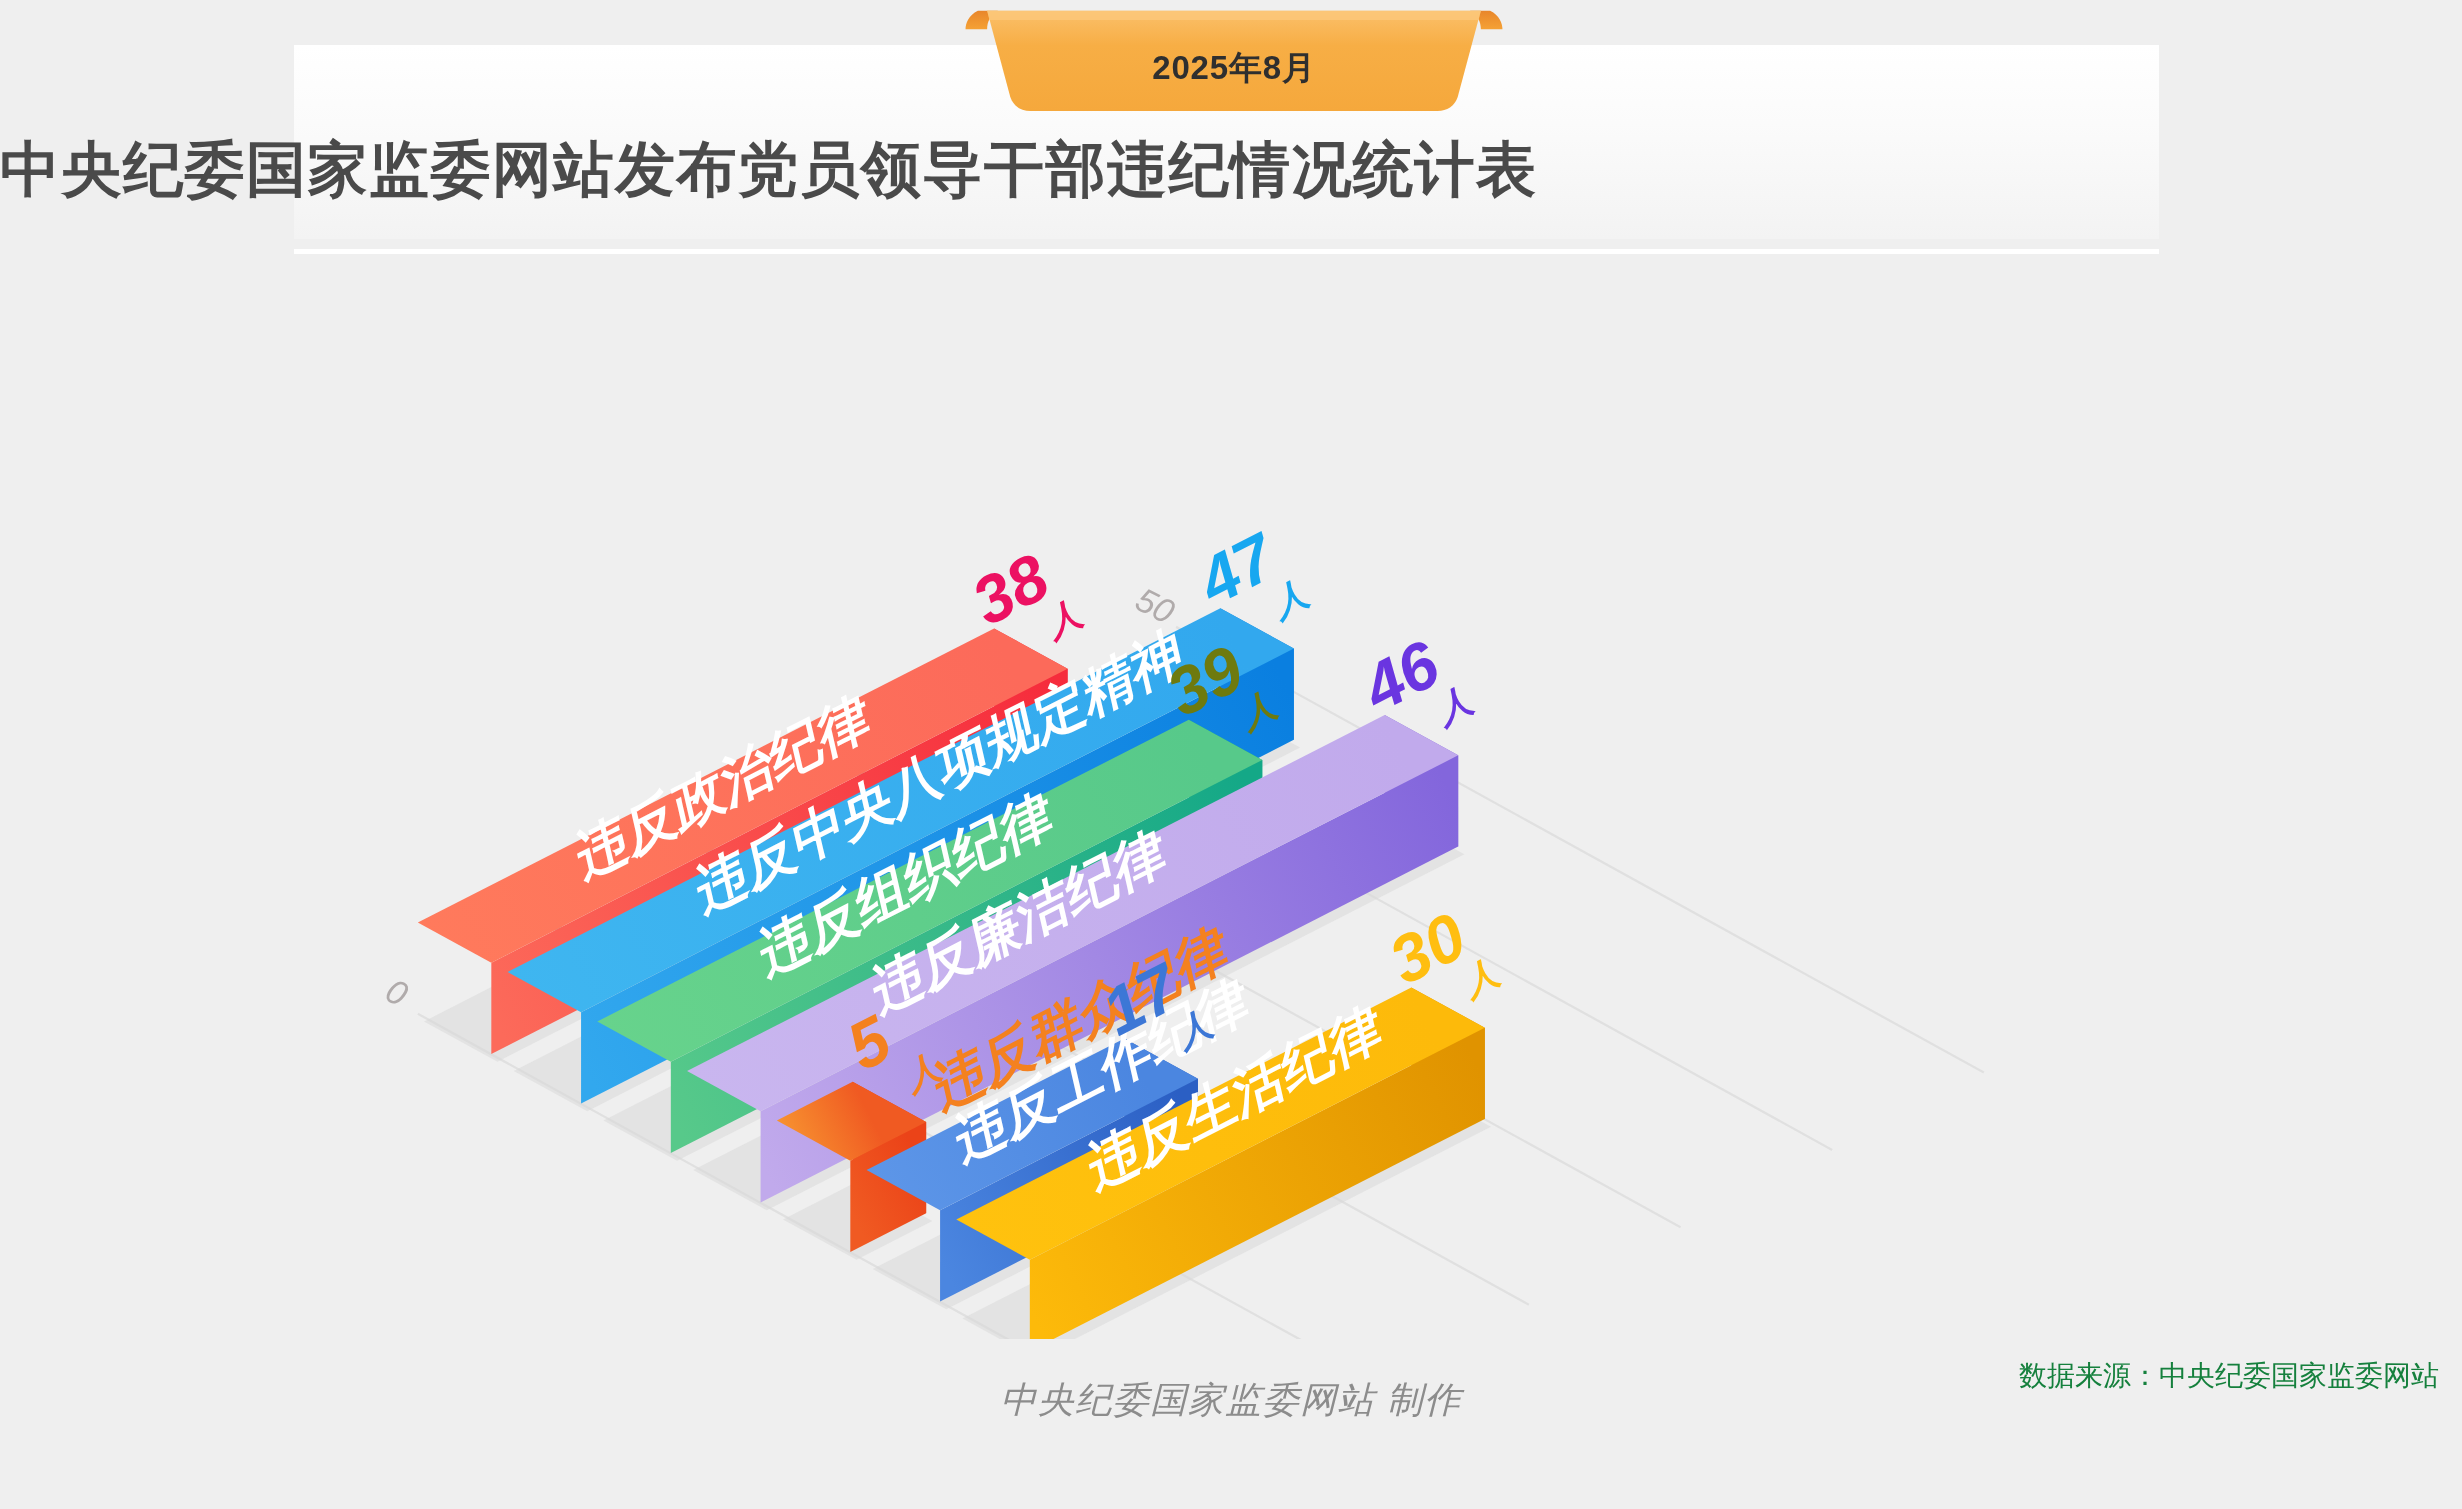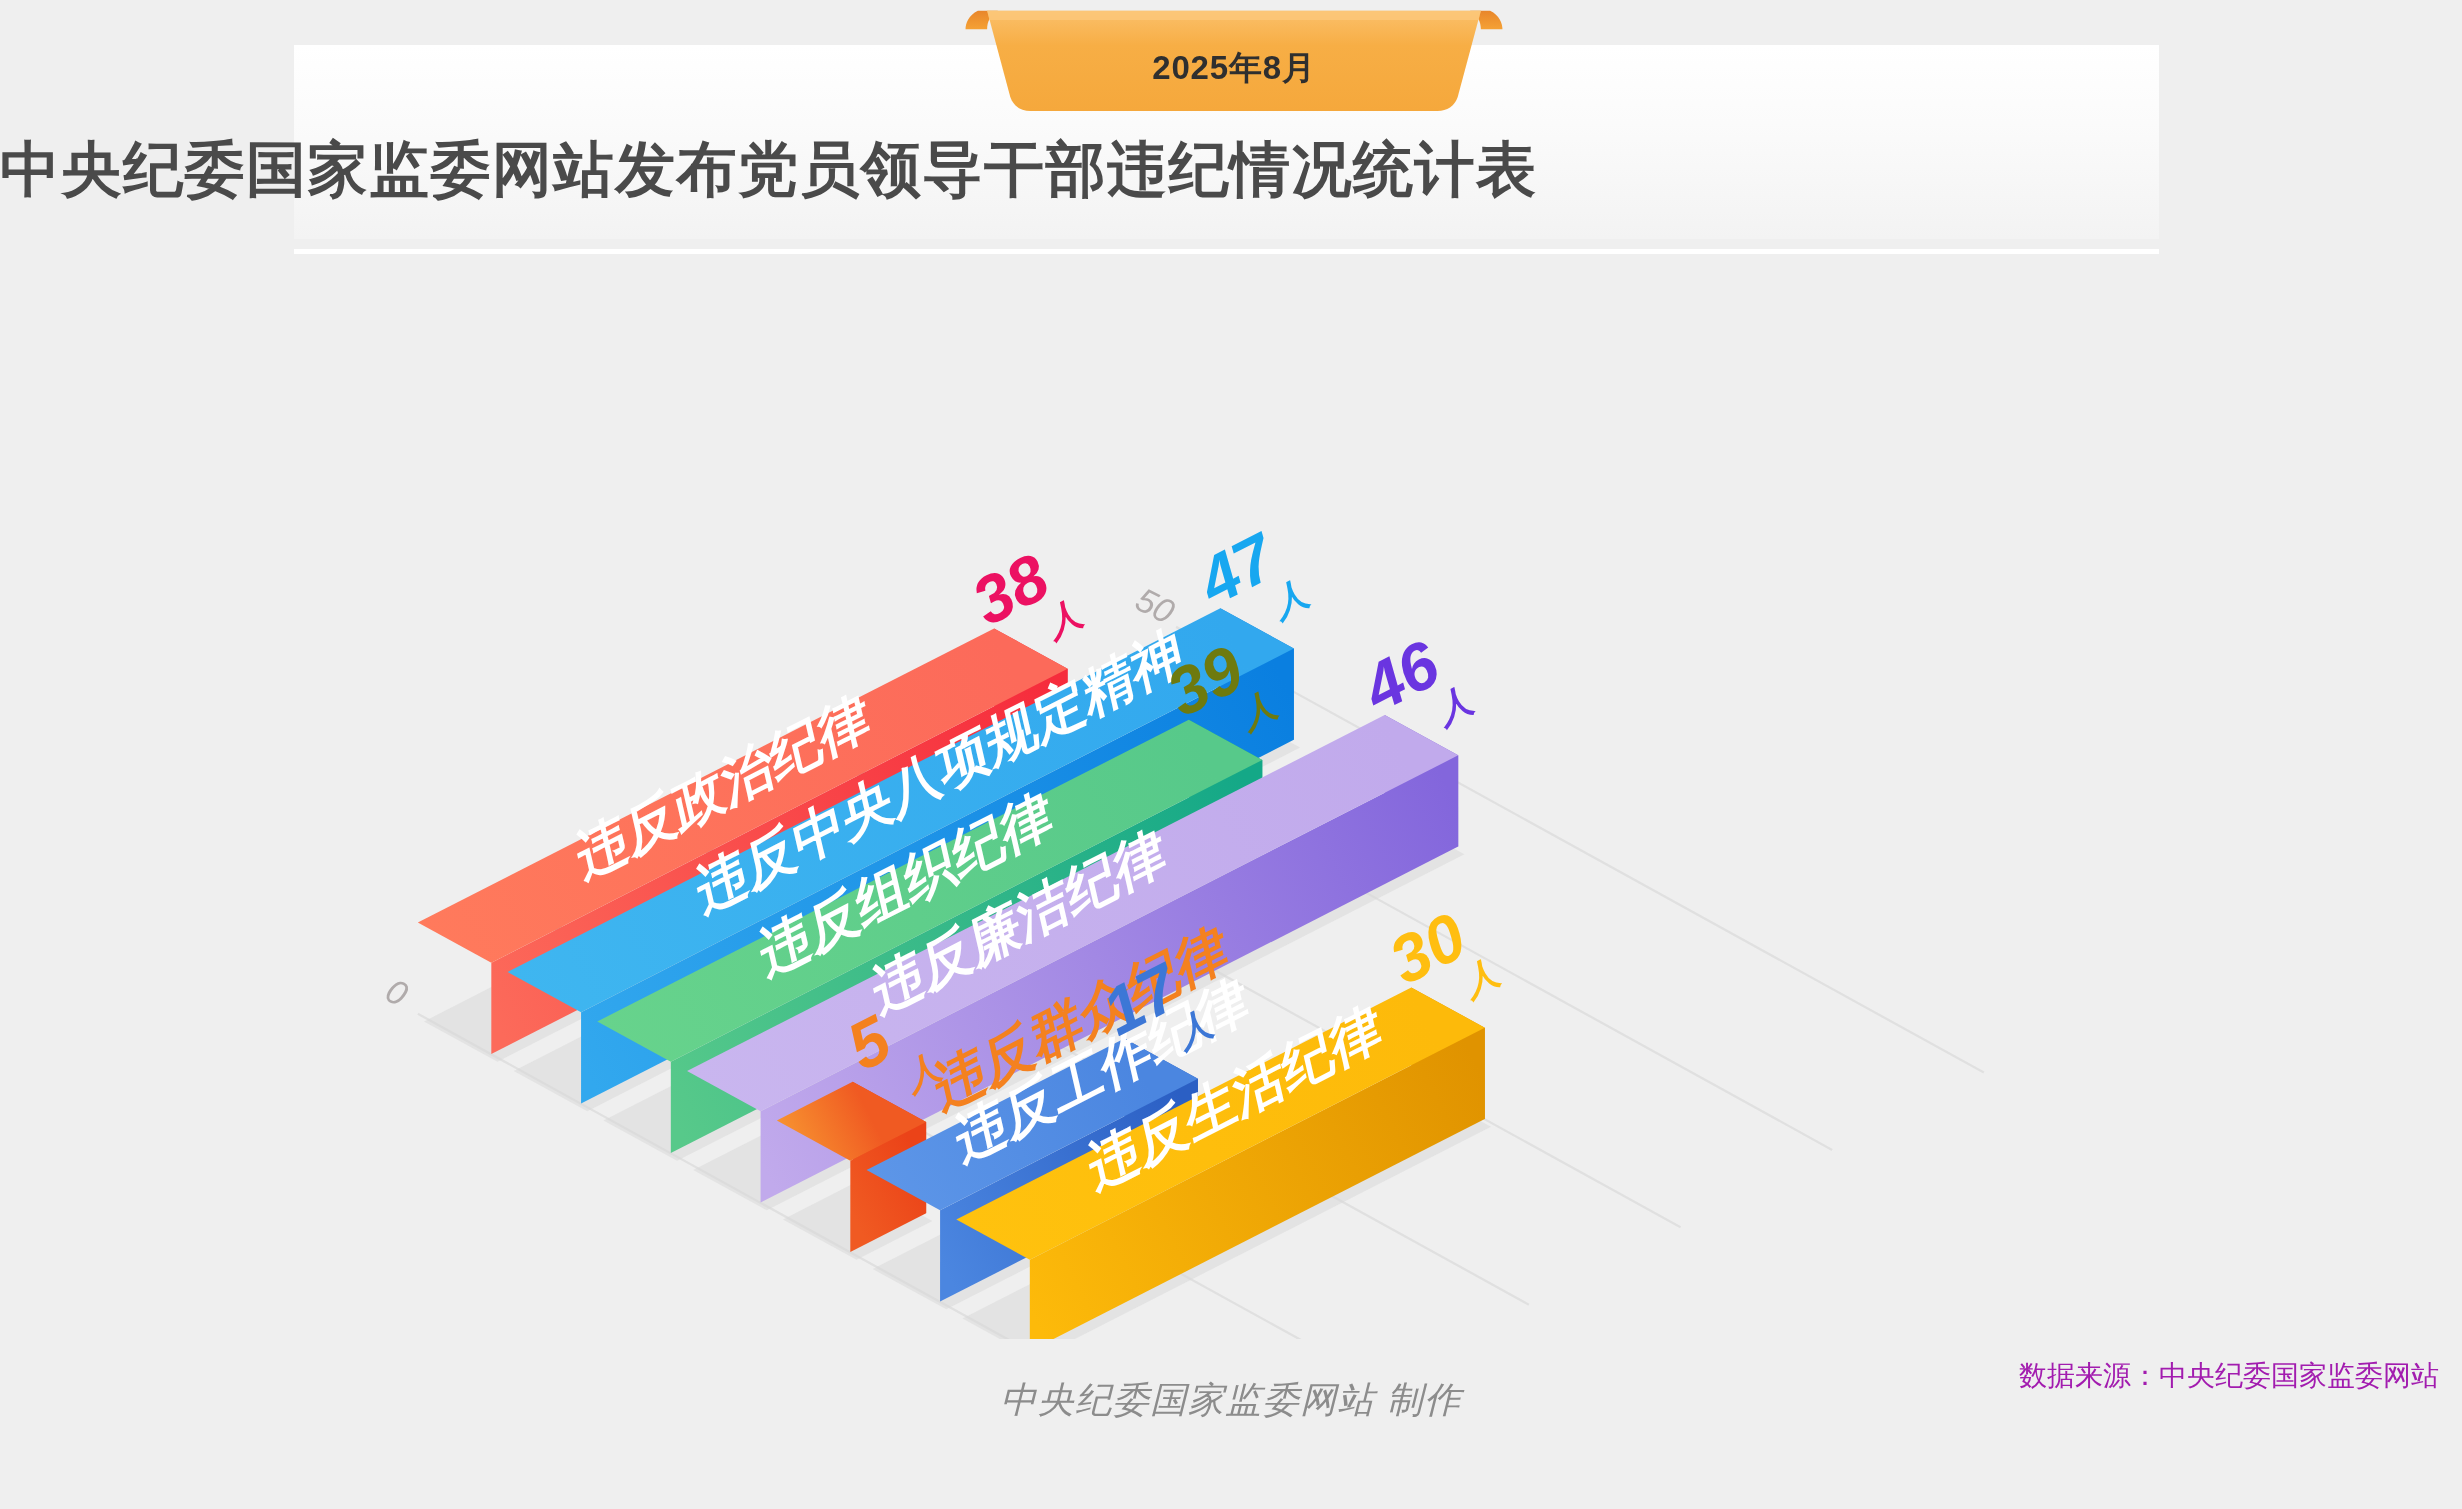--- a/index.html
+++ b/index.html
@@ -43,21 +43,21 @@
   .chart-area{position:absolute;left:0;top:232px;width:2462px;height:1107px;}
   .chart-svg{position:absolute;left:0;top:0;}
 
   
   .credit{
     position:absolute;left:0;right:0;top:1376px;text-align:center;
     font-size:36px;color:#8c8c8c;letter-spacing:1.5px;font-style:italic;
   }
   .notes{
     position:absolute;right:23px;top:1356px;text-align:left;
-    font-size:28px;color:#a21caf;line-height:1.45;
+    font-size:28px;color:#15803d;line-height:1.45;
     font-family:"Liberation Serif","DejaVu Serif",serif;
   }
   .notes div{white-space:nowrap;}
 </style>
 </head>
 <body>
 
 <div class="page">
 
   <div class="header-rule-top"></div>

